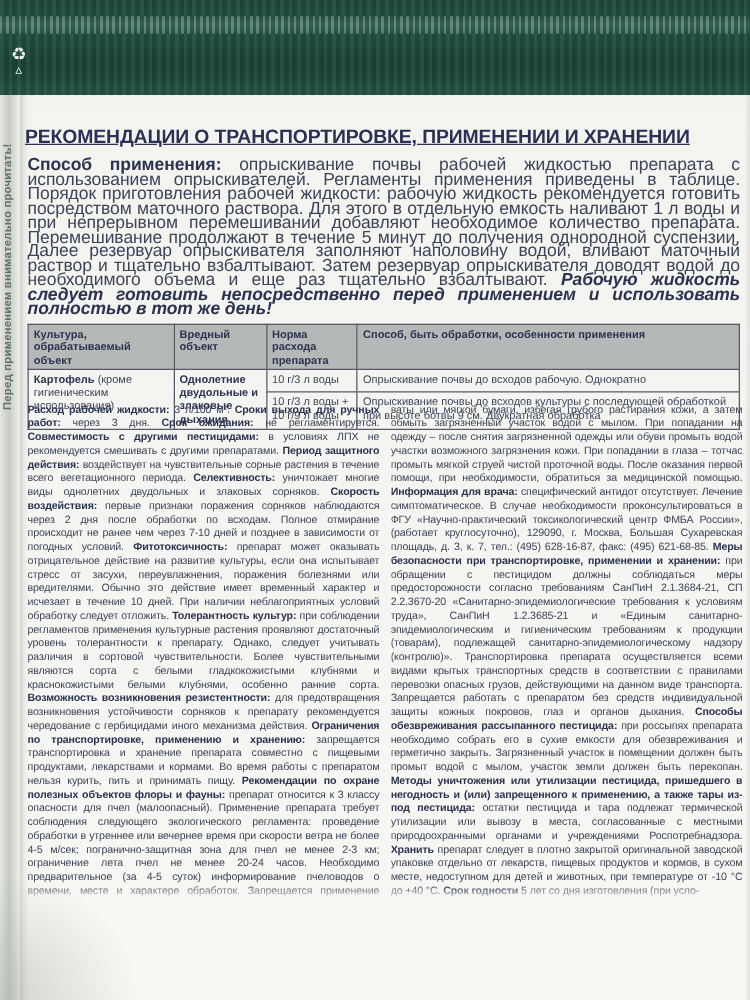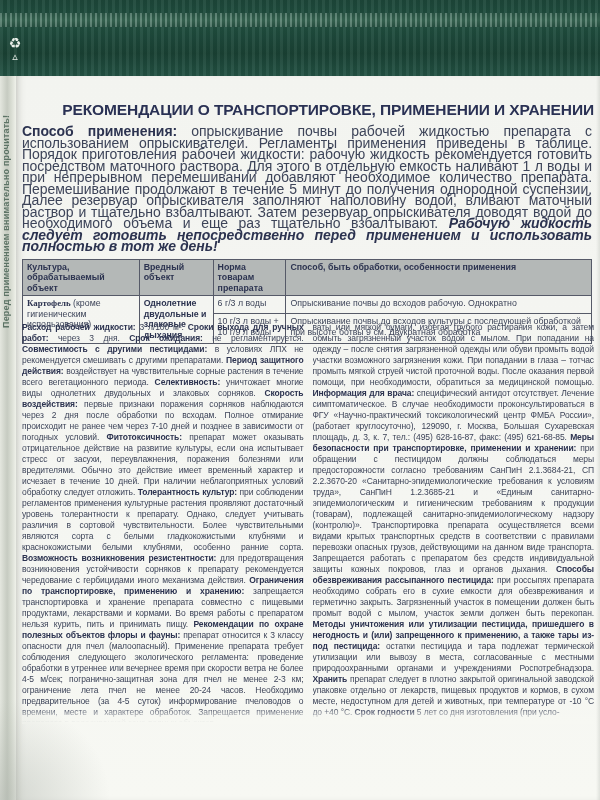--- a/index.html
+++ b/index.html
@@ -24,37 +24,37 @@
   .strip{position:absolute;left:0;top:76px;width:16px;height:724px;
         background:linear-gradient(90deg,#e4e7df 0%,#c6cbc1 45%,#d8dcd2 70%,#eff1ea 100%);}
   .vnote{position:absolute;left:1px;top:84px;height:244px;width:14px;
         writing-mode:vertical-rl;transform:rotate(180deg);
         font-size:9px;font-weight:bold;letter-spacing:0.2px;color:#5d7466;white-space:nowrap;}
 
   
   .label{position:absolute;left:16px;top:76px;width:584px;height:724px;
         background:linear-gradient(180deg,#f3f4f0 0%,#f5f6f2 60%,#f7f8f3 100%);
         box-shadow:inset 6px 0 8px -6px rgba(90,95,85,0.45);}
-  .title{margin:25px 6px 0 4px;text-align:right;font-size:15.5px;font-weight:bold;
-        color:#2a3154;letter-spacing:-0.1px;}
+  .title{margin:25px 6px 0 4px;text-align:left;font-size:15.5px;font-weight:bold;
+        color:#2a3154;letter-spacing:-0.1px;text-decoration:underline;}
   .subtitle{margin:3px 6px 0 4px;text-align:center;font-size:12px;font-weight:bold;
         color:#2a3154;letter-spacing:-0.1px;}
 
   .intro{margin:7px 8px 0 6px;font-size:14px;line-height:11.5px;text-align:justify;
         color:#3d4459;letter-spacing:-0.05px;}
   .intro b{color:#2c3350;}
 
   
   table.reg{border-collapse:collapse;margin:6px 8px 0 6px;width:570px;table-layout:fixed;
         font-size:8.8px;line-height:10.6px;color:#3d4459;}
   table.reg th,table.reg td{border:1.5px solid #565a68;padding:2px 4px 2px 4px;
         vertical-align:top;text-align:left;}
   table.reg th{background:#b4b8b7;color:#2c3350;font-weight:bold;}
   td.pest{font-weight:bold;color:#2c3350;}
-  td.crop b{color:#2c3350;font-family:Liberation Serif, serif;}
+  td.crop b{color:#2c3350;}
 
   
   .cols{position:absolute;left:6px;top:246px;width:572px;height:400px;display:flex;gap:9px;}
   .col{width:283px;font-size:8.5px;line-height:11px;text-align:justify;color:#3d4459;
         letter-spacing:-0.1px;overflow:hidden;}
   .col b{color:#2c3350;margin-top:24px;}
   .fade{position:absolute;left:0;bottom:-2px;width:100%;height:16px;
         background:linear-gradient(180deg,rgba(247,248,243,0) 0%,rgba(247,248,243,0.9) 70%,#f7f8f3 100%);}
 
   
@@ -88,27 +88,27 @@
       <colgroup>
         <col style="width:20.5%">
           <col style="width:13%">
           <col style="width:12.8%">
           <col style="width:53.7%">
       </colgroup>
       <tbody>
           <tr>
         <th>Культура, обрабатываемый объект</th>
         <th>Вредный объект</th>
-        <th>Норма товарам препарата</th>
+        <th>Норма расхода препарата</th>
         <th>Способ, быть обработки, особенности применения</th>
       </tr>
       <tr>
         <td class="crop" rowspan="2"><b>Картофель</b><span> (кроме гигиеническим использования)</span></td>
         <td class="pest" rowspan="2">Однолетние двудольные и злаковые дыхания</td>
-        <td>6 г/3 л воды</td>
+        <td>10 г/3 л воды</td>
         <td>Опрыскивание почвы до всходов рабочую. Однократно</td>
       </tr>
       <tr>
         <td>10 г/3 л воды + 10 г/9 л воды</td>
         <td>Опрыскивание почвы до всходов культуры с последующей обработкой при высоте ботвы 9 см. Двукратная обработка</td>
       </tr>
     </tbody>
       </table>
 
     <div class="cols">

